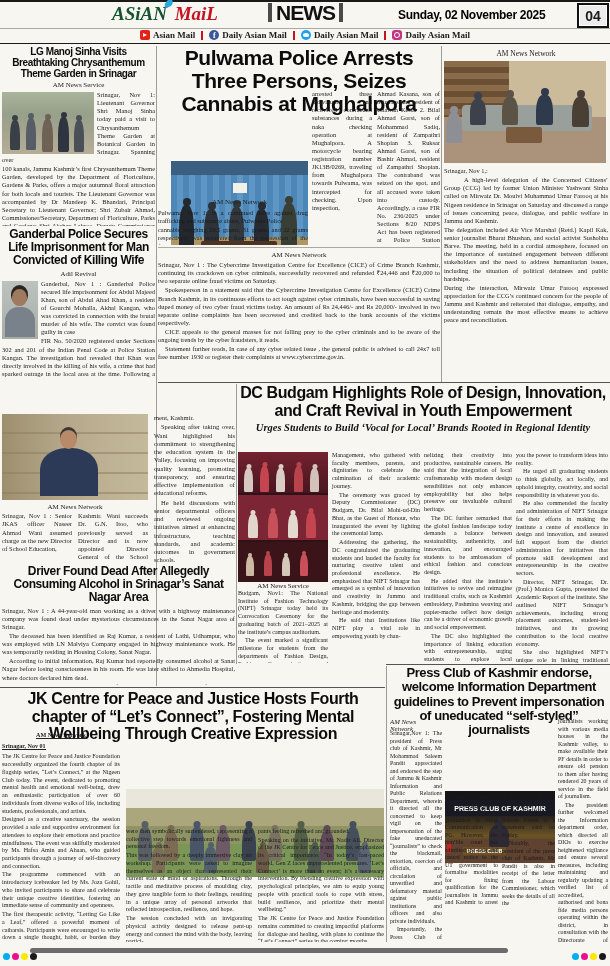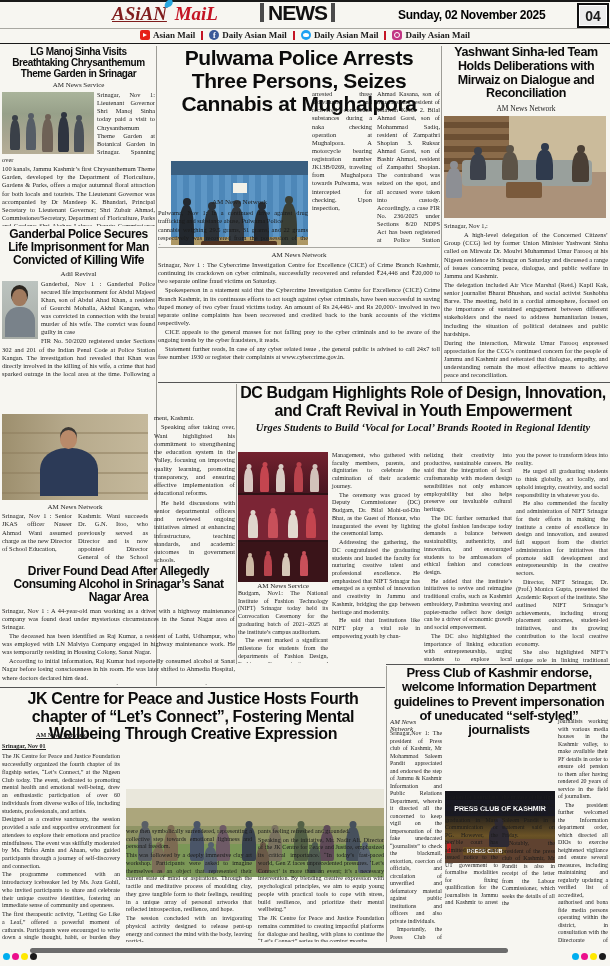--- a/index.html
+++ b/index.html
@@ -6,25 +6,25 @@
   .page{position:relative;width:610px;height:966px;background:#f7f6f1;overflow:hidden;
         font-family:"Liberation Serif",serif;color:#1b1b1b;}
   .abs{position:absolute;}
   .rule{position:absolute;background:#1a1a1a;}
   .grule{position:absolute;background:#a9a8a2;}
   .vr{position:absolute;width:1px;background:#9d9c96;}
 
   
   .logo{position:absolute;left:112px;top:3px;font-family:"Liberation Serif",serif;
         font-style:italic;font-weight:bold;font-size:19px;letter-spacing:0;}
-  .logo .p1{color:#7f1d1d;text-decoration:underline;}
+  .logo .p1{color:#14532d;}
   .logo .p2{color:#c41424;margin-left:3px;}
   .logo-bird{position:absolute;left:52px;top:-3px;width:9px;height:7px;background:#2aa8e0;
         border-radius:80% 20% 60% 20%;transform:rotate(-18deg);}
-  .news-wrap{position:absolute;left:260px;top:2px;display:flex;align-items:center;gap:4px;}
+  .news-wrap{position:absolute;left:268px;top:2px;display:flex;align-items:center;gap:4px;}
   .nbar{width:4px;height:19px;background:#4b4b4b;}
   .news-txt{font-family:"Liberation Sans",sans-serif;font-weight:700;font-size:21px;
         letter-spacing:-1px;color:#111;line-height:1;}
   .edate{position:absolute;left:398px;top:8px;font-family:"Liberation Sans",sans-serif;
         font-weight:700;font-size:12px;letter-spacing:-0.3px;color:#000;}
   .pnum{position:absolute;left:577px;top:3px;width:28px;height:21px;border:2px solid #111;
         background:#ececec;box-shadow:inset 0 0 0 1px #fff;display:flex;align-items:center;
         justify-content:center;font-family:"Liberation Sans",sans-serif;font-weight:700;font-size:14px;}
   .social{position:absolute;left:0;top:30px;width:610px;display:flex;justify-content:center;
         align-items:center;gap:6px;font-family:"Liberation Serif",serif;font-weight:700;font-size:9px;}
@@ -254,21 +254,20 @@
     <div class="byline">AM News Network</div>
     <div class="body">
       <p class="noind">Srinagar, Nov 1 : The Cybercrime Investigation Centre for Excellence (CICE) of Crime Branch Kashmir, continuing its crackdown on cyber criminals, successfully recovered and refunded ₹24,446 and ₹20,000 to two separate online fraud victims on Saturday.</p>
       <p>Spokesperson in a statement said that the Cybercrime Investigation Centre for Excellence (CICE) Crime Branch Kashmir, in its continuous efforts to act tough against cyber criminals, have been successful in saving duped money of two cyber fraud victims today. An amount of Rs 24,446/- and Rs 20,000/- involved in two separate online complaints has been recovered and credited back to the bank accounts of the victims respectively.</p>
       <p>CICE appeals to the general masses for not falling prey to the cyber criminals and to be aware of the ongoing trends by the cyber fraudsters, it reads.</p>
       <p>Statement further reads, In case of any cyber related issue , the general public is advised to call 24x7 toll free number 1930 or register their complaints at www.cybercrime.gov.in.</p>
     </div>
   </div>
 
   <div class="article" style="left:444px;top:46px;width:164px;height:334px;">
-    <h2 class="hl" style="font-size:12.5px;">Yashwant Sinha-led Team Holds Deliberations with Mirwaiz on Dialogue and Reconciliation</h2>
     <div class="byline" style="font-size:7.5px;margin:3px 0;">AM News Network</div>
     <div class="photo yw-photo" style="width:162px;height:102px;">
       <div class="yw-shelf"></div>
       <div class="yw-sofa"></div>
       <div class="person" style="left:26px;top:38px;width:16px;height:26px;background:#3c414b;--h:8px;"></div>
       <div class="person" style="left:58px;top:36px;width:16px;height:28px;background:#5c5347;--h:8px;"></div>
       <div class="person" style="left:92px;top:34px;width:17px;height:30px;background:#2f3a4d;--h:8px;"></div>
       <div class="person" style="left:128px;top:36px;width:17px;height:30px;background:#4a3f35;--h:8px;"></div>
       <div class="person" style="left:2px;top:52px;width:16px;height:30px;background:#8d8f94;--h:8px;"></div>
       <div style="position:absolute;left:62px;top:66px;width:36px;height:16px;background:#7a5a3c;border-radius:2px;"></div>

